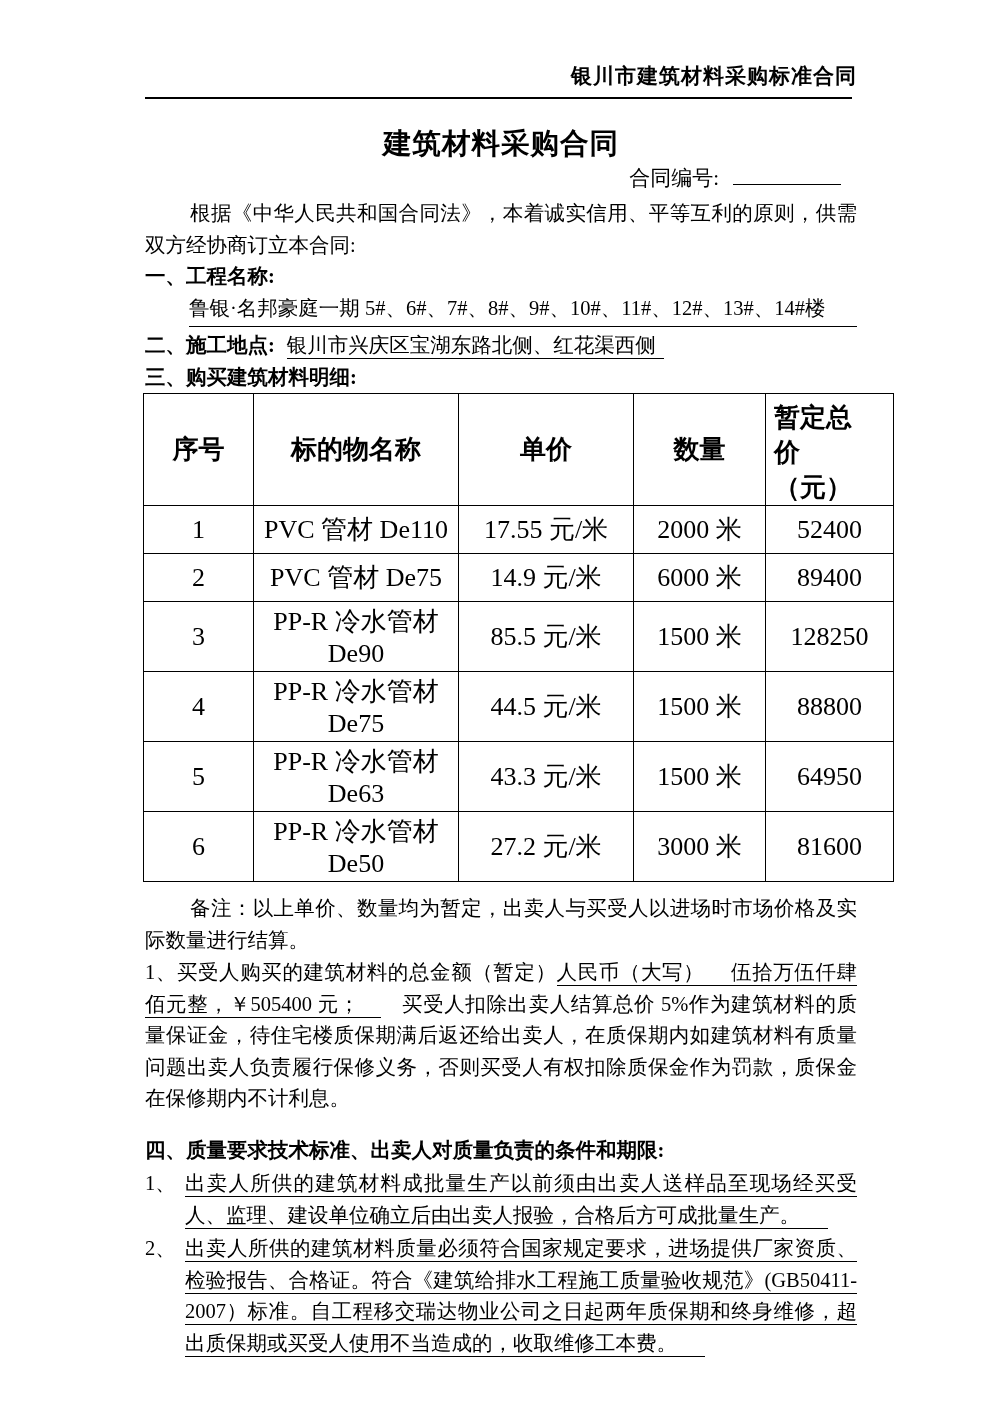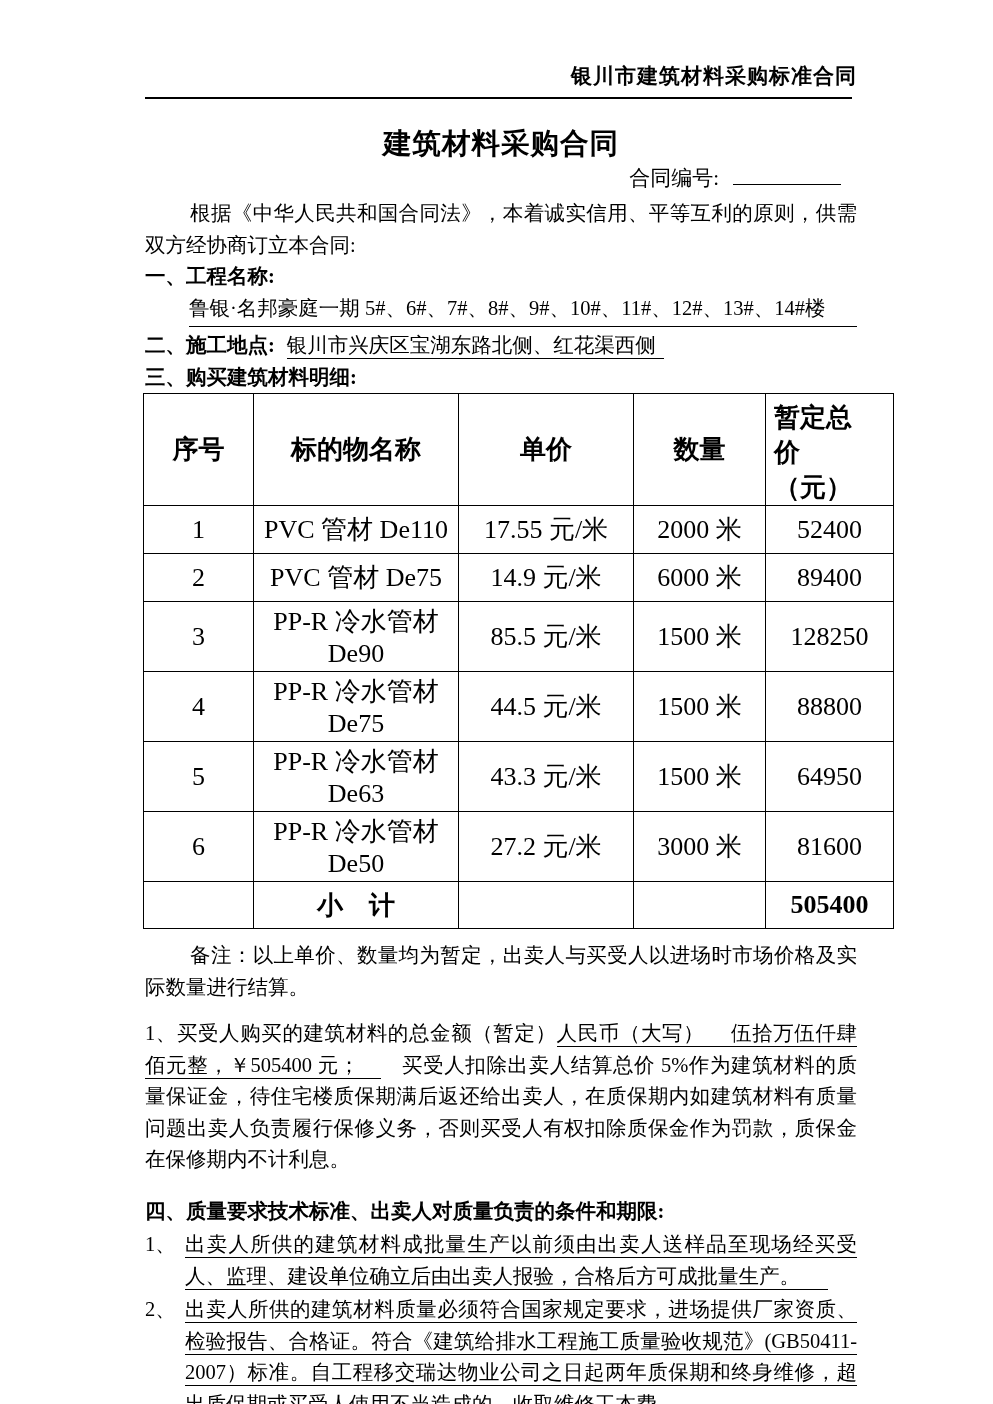--- a/index.html
+++ b/index.html
@@ -90,21 +90,21 @@
     vertical-align:middle;
     padding:2px 4px;
   }
   table.materials tr.hdr td { font-weight:bold; height:58px; }
   table.materials td.hdr-last { vertical-align:top; text-align:left; padding:6px 16px 0 8px; }
   table.materials tr.datarow td { height:48px; font-weight:normal; }
   table.materials tr.subtotal td { height:47px; }
   .bold { font-weight:bold; }
 
   .remark { margin-top:11px; text-indent:2.2em; }
-  .para1 { margin-top:15px; }
+  .para1 { margin-top:1px; }
 
   .u {
     border-bottom:1.5px solid #000;
     padding-bottom:2px;
   }
 
   .s4-heading { margin-top:20px; }
 
   .q-item { display:flex; margin-top:2px; }
   .q-marker { width:40px; flex:0 0 40px; font-size:20.5px; line-height:31.5px; }
@@ -189,27 +189,20 @@
         <td>1500 米</td>
         <td>64950</td>
       </tr>
       <tr class="datarow">
         <td>6</td>
         <td>PP-R 冷水管材 De50</td>
         <td>27.2 元/米</td>
         <td>3000 米</td>
         <td>81600</td>
       </tr>
-      <tr class="subtotal">
-        <td></td>
-        <td class="bold">小　计</td>
-        <td></td>
-        <td></td>
-        <td class="bold">505400</td>
-      </tr>
     </tbody>
       </table>
 
     <div class="body-text remark">备注：以上单价、数量均为暂定，出卖人与买受人以进场时市场价格及实际数量进行结算。</div>
 
     <div class="body-text para1">
       <span>1、买受人购买的建筑材料的总金额（暂定）</span><span class="u">人民币（大写）　 伍拾万伍仟肆佰元整，￥505400 元；　</span><span>　买受人扣除出卖人结算总价 5%作为建筑材料的质量保证金，待住宅楼质保期满后返还给出卖人，在质保期内如建筑材料有质量问题出卖人负责履行保修义务，否则买受人有权扣除质保金作为罚款，质保金在保修期内不计利息。</span>
     </div>
 
     <div class="sec-heading s4-heading">四、质量要求技术标准、出卖人对质量负责的条件和期限:</div>

